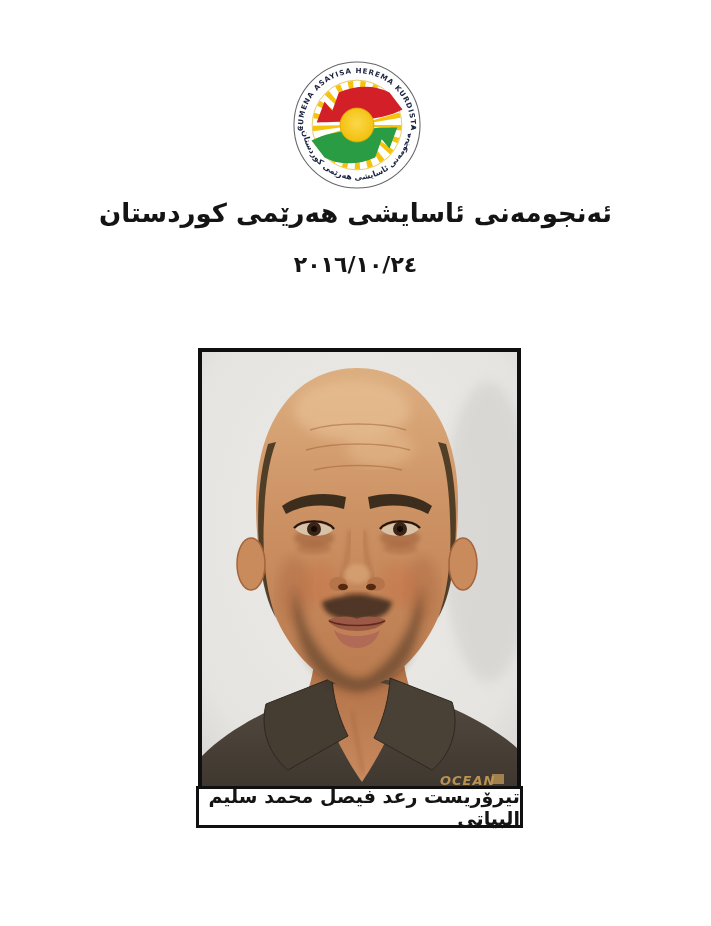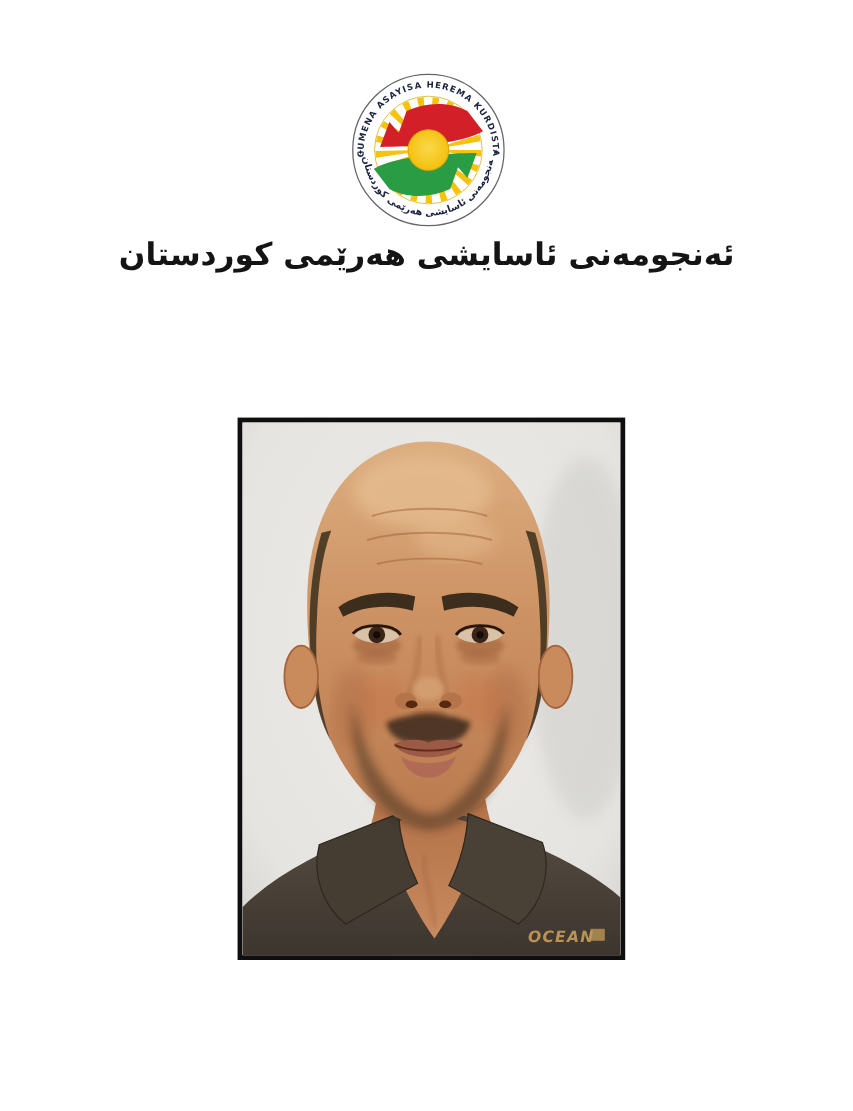--- a/index.html
+++ b/index.html
@@ -59,20 +59,21 @@
       <text font-size="12.5" font-weight="bold" fill="#1b2340">
         <textPath href="#botArc" startOffset="50%" text-anchor="middle">ئەنجومەنی ئاسایشی هەرێمی کوردستان</textPath>
       </text>
       <text x="13" y="107" font-size="10" text-anchor="middle" fill="#1b2340">✦</text>
       <text x="187" y="107" font-size="10" text-anchor="middle" fill="#1b2340">✦</text>
     </svg>
   </div>
 
   <div class="org-title" dir="rtl">ئەنجومەنی ئاسایشی هەرێمی کوردستان</div>
 
+  <div class="doc-date" dir="rtl">٢٠١٦/١٠/٢٤</div>
 
   <div class="photo-frame">
     <svg viewBox="0 0 315 444" width="315" height="444">
       <defs>
         <radialGradient id="bgGrad" cx="50%" cy="40%" r="75%">
           <stop offset="0%" stop-color="#ecebe8"></stop>
           <stop offset="78%" stop-color="#e5e4e1"></stop>
           <stop offset="100%" stop-color="#d6d5d2"></stop>
         </radialGradient>
         <linearGradient id="faceGrad" x1="0" y1="0" x2="0" y2="1">
@@ -180,14 +181,15 @@
         <path d="M126,268 C138,263 150,264 155,267 C160,264 172,263 184,268 C180,275 169,279 155,279 C141,279 130,275 126,268 Z" fill="#9c5a46"></path>
         <path d="M132,278 C142,286 168,286 178,278 C174,291 164,296 155,296 C146,296 136,291 132,278 Z" fill="#b06a55"></path>
         <path d="M127,269 C140,275 170,275 183,269" stroke="#5e2b1a" stroke-width="1.6" fill="none"></path>
       </g>
 
       <text x="238" y="433" font-size="13" font-weight="bold" font-style="italic" fill="#c49a58" letter-spacing="1" opacity="0.92" font-family="DejaVu Sans, sans-serif">OCEAN</text>
       <rect x="290" y="422" width="12" height="10" fill="#c49a58" opacity="0.75"></rect>
     </svg>
   </div>
 
+  <div class="name-box" dir="rtl">تیرۆریست رعد فیصل محمد سلیم البیاتی</div>
 
 </div>
 
 </body></html>

